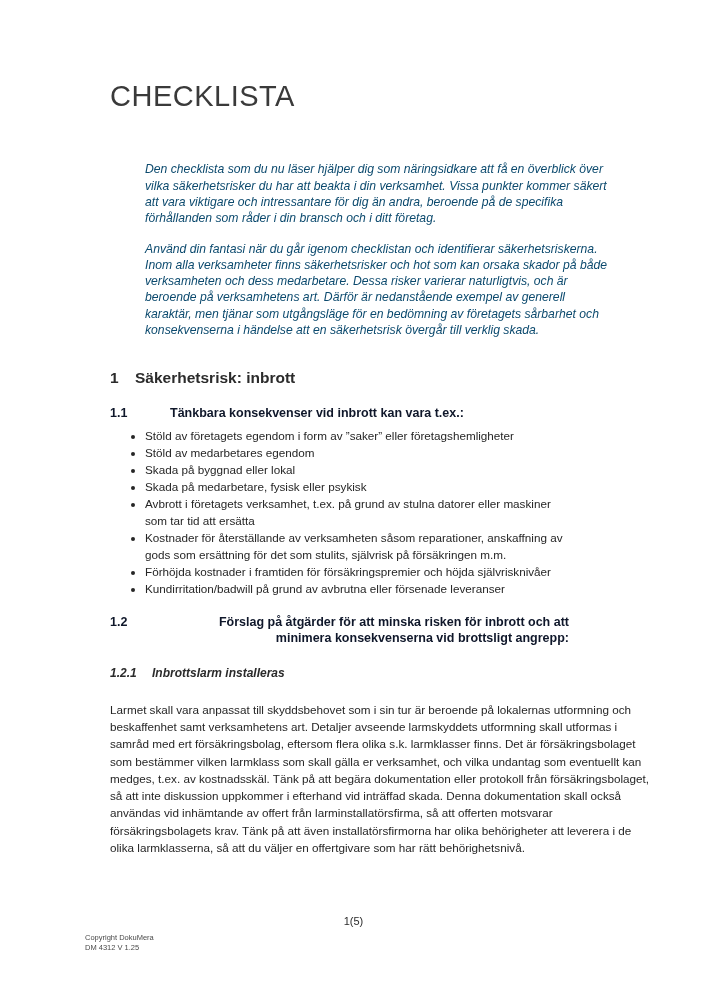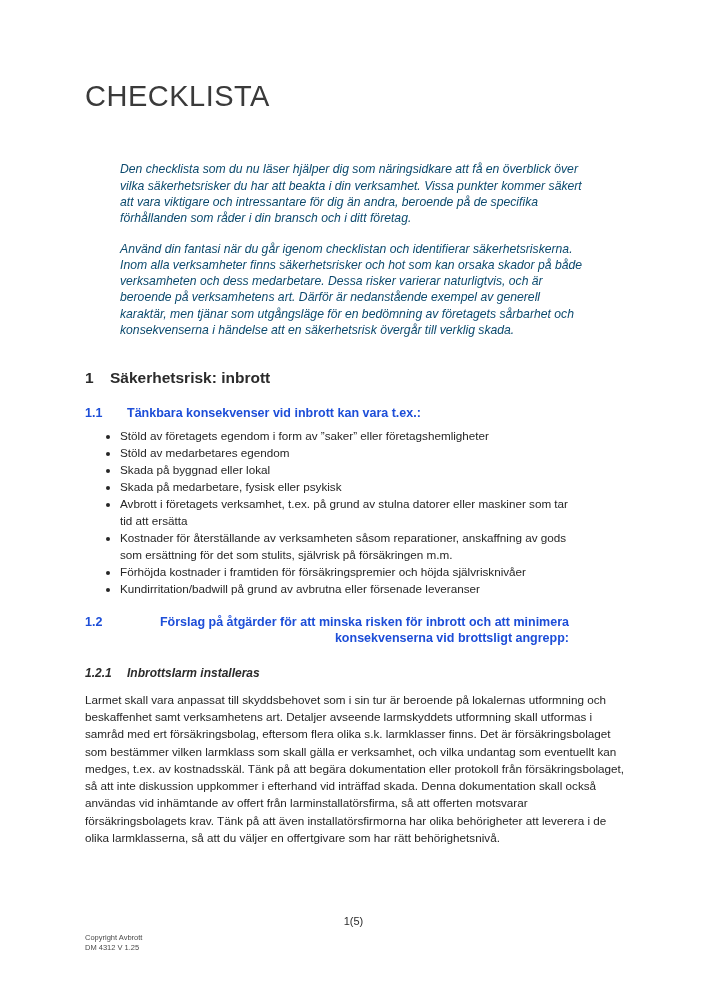--- a/index.html
+++ b/index.html
@@ -11,21 +11,21 @@
     color: #262626;
     position: relative;
     overflow: hidden;
   }
   .page {
     position: relative;
     width: 646px;
     height: 1000px;
     background: #ffffff;
     box-sizing: border-box;
-    padding: 0 77px 0 85px;
+    padding: 0 77px 0 110px;
   }
   .doc-title {
     margin: 0;
     padding-top: 80px;
     font-size: 29px;
     font-weight: 400;
     letter-spacing: 0.5px;
     color: #3a3a3a;
     line-height: 1.15;
   }
@@ -54,22 +54,23 @@
     font-weight: 700;
     color: #2b2b2b;
     line-height: 1.25;
   }
   .h1-row .num { width: 25px; flex: 0 0 25px; }
   .h2-row {
     display: flex;
     margin-top: 17px;
     font-size: 12.5px;
     font-weight: 700;
-    color: #1d4ed8;
+    color: #0f172a;
     line-height: 16px;
+    gap: 18px;
   }
   .h2-row .num { width: 42px; flex: 0 0 42px; }
   .h2-row .h2-title { max-width: 445px; text-align: right; }
   .h3-row {
     display: flex;
     margin-top: 20px;
     font-size: 12px;
     font-weight: 700;
     font-style: italic;
     color: #2b2b2b;
@@ -81,21 +82,21 @@
     padding-left: 35px;
     list-style: disc outside;
   }
   ul.bullet-list li {
     font-size: 11.7px;
     line-height: 17px;
     color: #262626;
     margin: 0;
   }
   .body-text {
-    margin: 10px 0 0 0;
+    margin: 20px 0 0 0;
     font-size: 11.7px;
     line-height: 17.3px;
     color: #262626;
     width: 545px;
   }
   .page-number {
     position: absolute;
     top: 915px;
     left: 0;
     width: 707px;
@@ -153,17 +154,17 @@
   <div class="h3-row">
     <span class="num">1.2.1</span>
     <span>Inbrottslarm installeras</span>
   </div>
 
   <p class="body-text">Larmet skall vara anpassat till skyddsbehovet som i sin tur är beroende på lokalernas utformning och beskaffenhet samt verksamhetens art. Detaljer avseende larmskyddets utformning skall utformas i samråd med ert försäkringsbolag, eftersom flera olika s.k. larmklasser finns. Det är försäkringsbolaget som bestämmer vilken larmklass som skall gälla er verksamhet, och vilka undantag som eventuellt kan medges, t.ex. av kostnadsskäl. Tänk på att begära dokumentation eller protokoll från försäkringsbolaget, så att inte diskussion uppkommer i efterhand vid inträffad skada. Denna dokumentation skall också användas vid inhämtande av offert från larminstallatörsfirma, så att offerten motsvarar försäkringsbolagets krav. Tänk på att även installatörsfirmorna har olika behörigheter att leverera i de olika larmklasserna, så att du väljer en offertgivare som har rätt behörighetsnivå.</p>
 
   <div class="page-number">1(5)</div>
 
   <div class="copyright">
-    <div>Copyright Avbrott</div>
+    <div>Copyright DokuMera</div>
     <div>DM 4312 V 1.25</div>
   </div>
 
 </div>
 
 </body></html>

